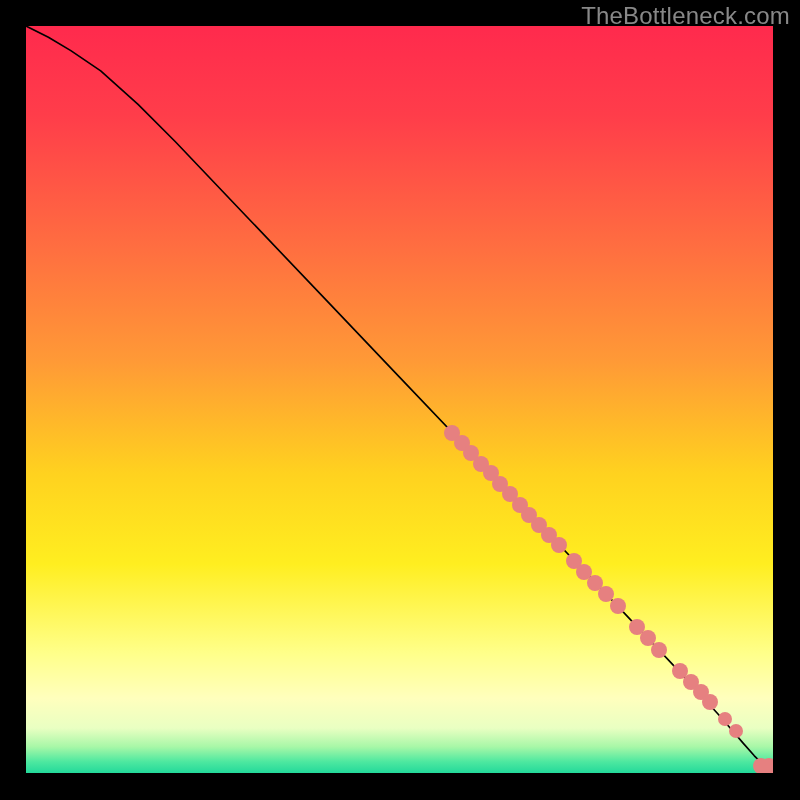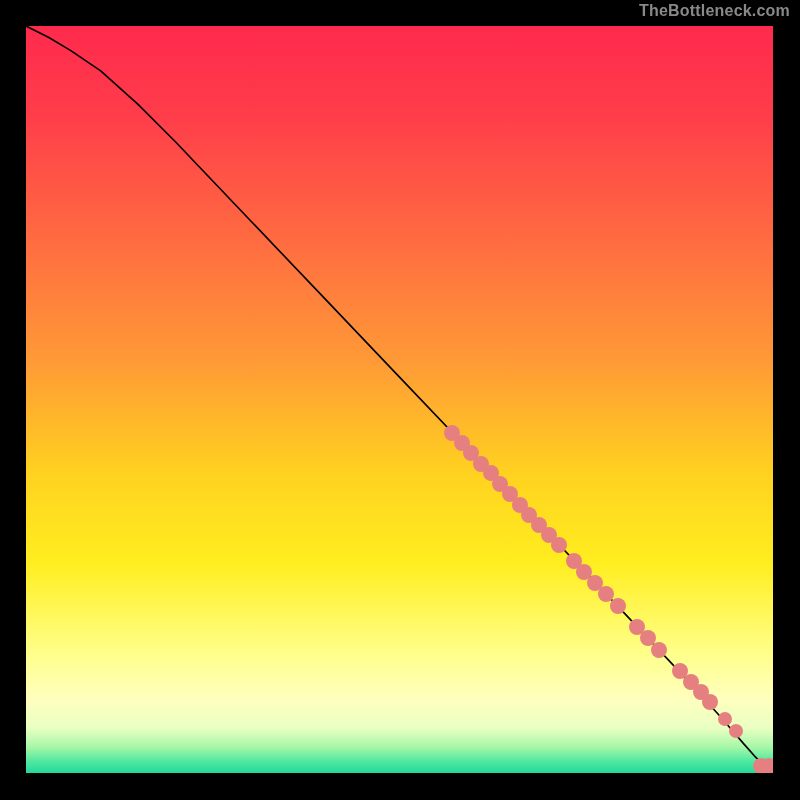--- a/index.html
+++ b/index.html
@@ -42,22 +42,22 @@
     border-radius: 999px;
     background: rgba(230,128,128,0.95);
     transform: translate(-50%, -50%);
     pointer-events: none;
   }
   .watermark {
     position: absolute;
     top: 2px;
     right: 10px;
     color: #888;
-    font-size: 16px;
-    font-weight: 700;
+    font-size: 24px;
+    font-weight: 400;
     letter-spacing: 0.2px;
     user-select: none;
   }
 </style>
 </head>
 <body>
 
 <div class="stage">
 
   <div class="plot-region">

